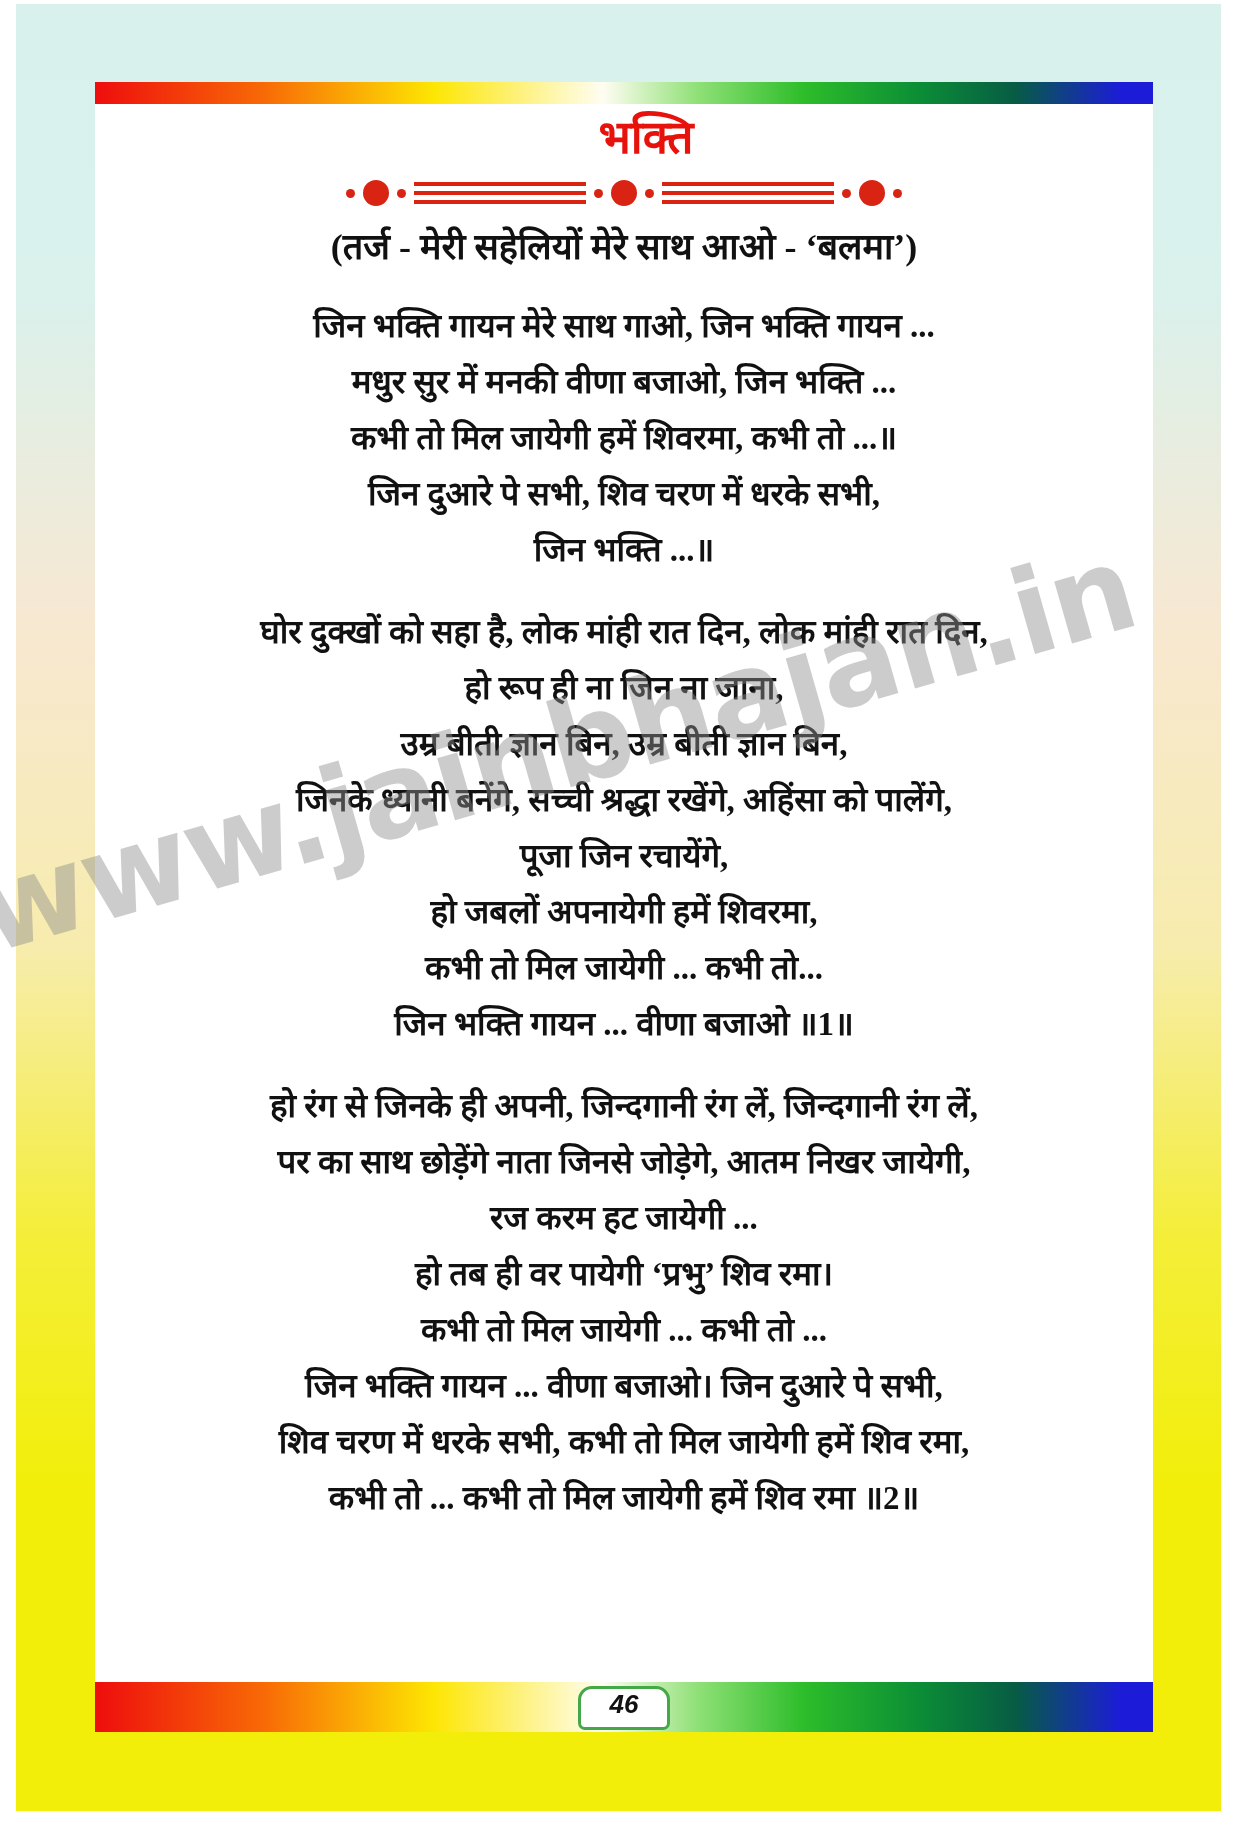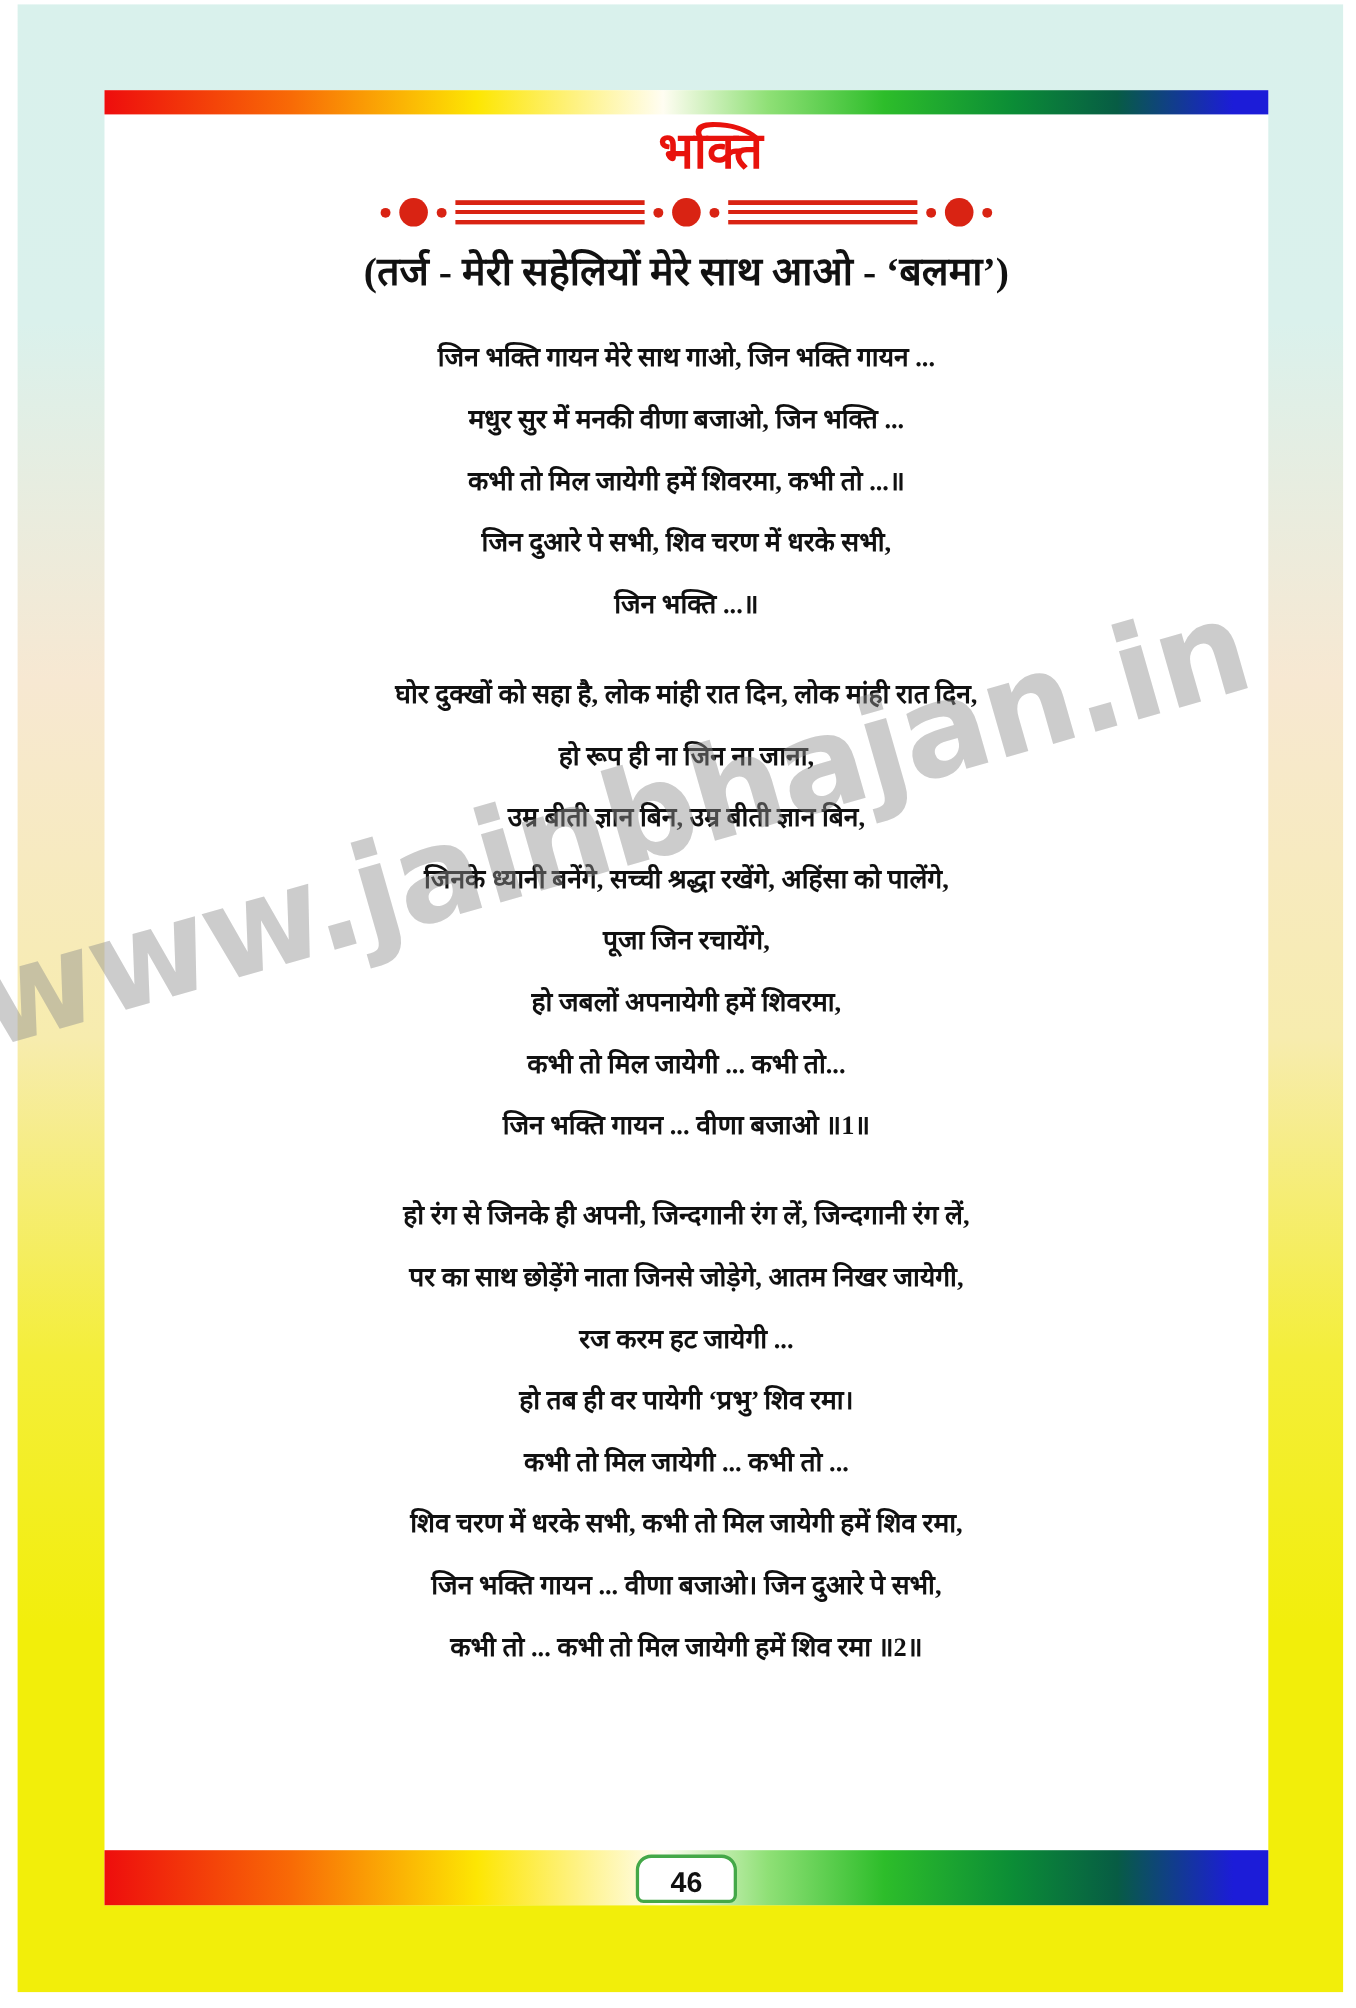--- a/index.html
+++ b/index.html
@@ -71,21 +71,21 @@
   }
   #tune-line {
     margin-top: 16px;
     font-size: 36px;
     line-height: 50px;
     font-weight: 700;
   }
   .stanza { margin-top: 26px; }
   .stanza:first-of-type { margin-top: 10px; }
   .lyric-line {
-    font-size: 24px;
+    font-size: 33px;
     line-height: 56px;
     font-weight: 600;
     white-space: nowrap;
   }
   
   #watermark {
     position: absolute;
     left: -75px; top: 680px;
     width: 1260px;
     text-align: center;
@@ -102,27 +102,28 @@
   }
   
   #page-number-box {
     position: absolute;
     left: 578px; top: 1686px;
     width: 86px; height: 38px;
     background: #ffffff;
     border: 3px solid #44a848;
     border-radius: 14px 14px 7px 7px;
     display: flex;
-    align-items: flex-end;
+    align-items: flex-start;
     justify-content: center;
     font-family: "Liberation Sans", sans-serif;
     font-size: 26px;
     font-weight: 700;
     color: #111111;
     z-index: 6;
+    font-style: italic;
   }
 </style>
 </head>
 <body>
 
 <div id="canvas">
 
   <div id="border-bg"></div>
 
   <div id="song-page">
@@ -168,22 +169,22 @@
         <div class="lyric-line">कभी तो मिल जायेगी ... कभी तो...</div>
         <div class="lyric-line">जिन भक्ति गायन ... वीणा बजाओ  ॥1॥</div>
       </div>
 
       <div class="stanza">
         <div class="lyric-line">हो रंग से जिनके ही अपनी, जिन्दगानी रंग लें, जिन्दगानी रंग लें,</div>
         <div class="lyric-line">पर का साथ छोड़ेंगे नाता जिनसे जोड़ेगे, आतम निखर जायेगी,</div>
         <div class="lyric-line">रज करम हट जायेगी ...</div>
         <div class="lyric-line">हो तब ही वर पायेगी ‘प्रभु’ शिव रमा।</div>
         <div class="lyric-line">कभी तो मिल जायेगी ... कभी तो ...</div>
+        <div class="lyric-line">जिन भक्ति गायन ... वीणा बजाओ। जिन दुआरे पे सभी,</div>
         <div class="lyric-line">शिव चरण में धरके सभी, कभी तो मिल जायेगी हमें शिव रमा,</div>
-        <div class="lyric-line">जिन भक्ति गायन ... वीणा बजाओ। जिन दुआरे पे सभी,</div>
         <div class="lyric-line">कभी तो ... कभी तो मिल जायेगी हमें शिव रमा  ॥2॥</div>
       </div>
 
     </div>
   </div>
 
   <div id="watermark">www.jainbhajan.in</div>
 
   <div id="page-number-box">
     <span>46</span>

